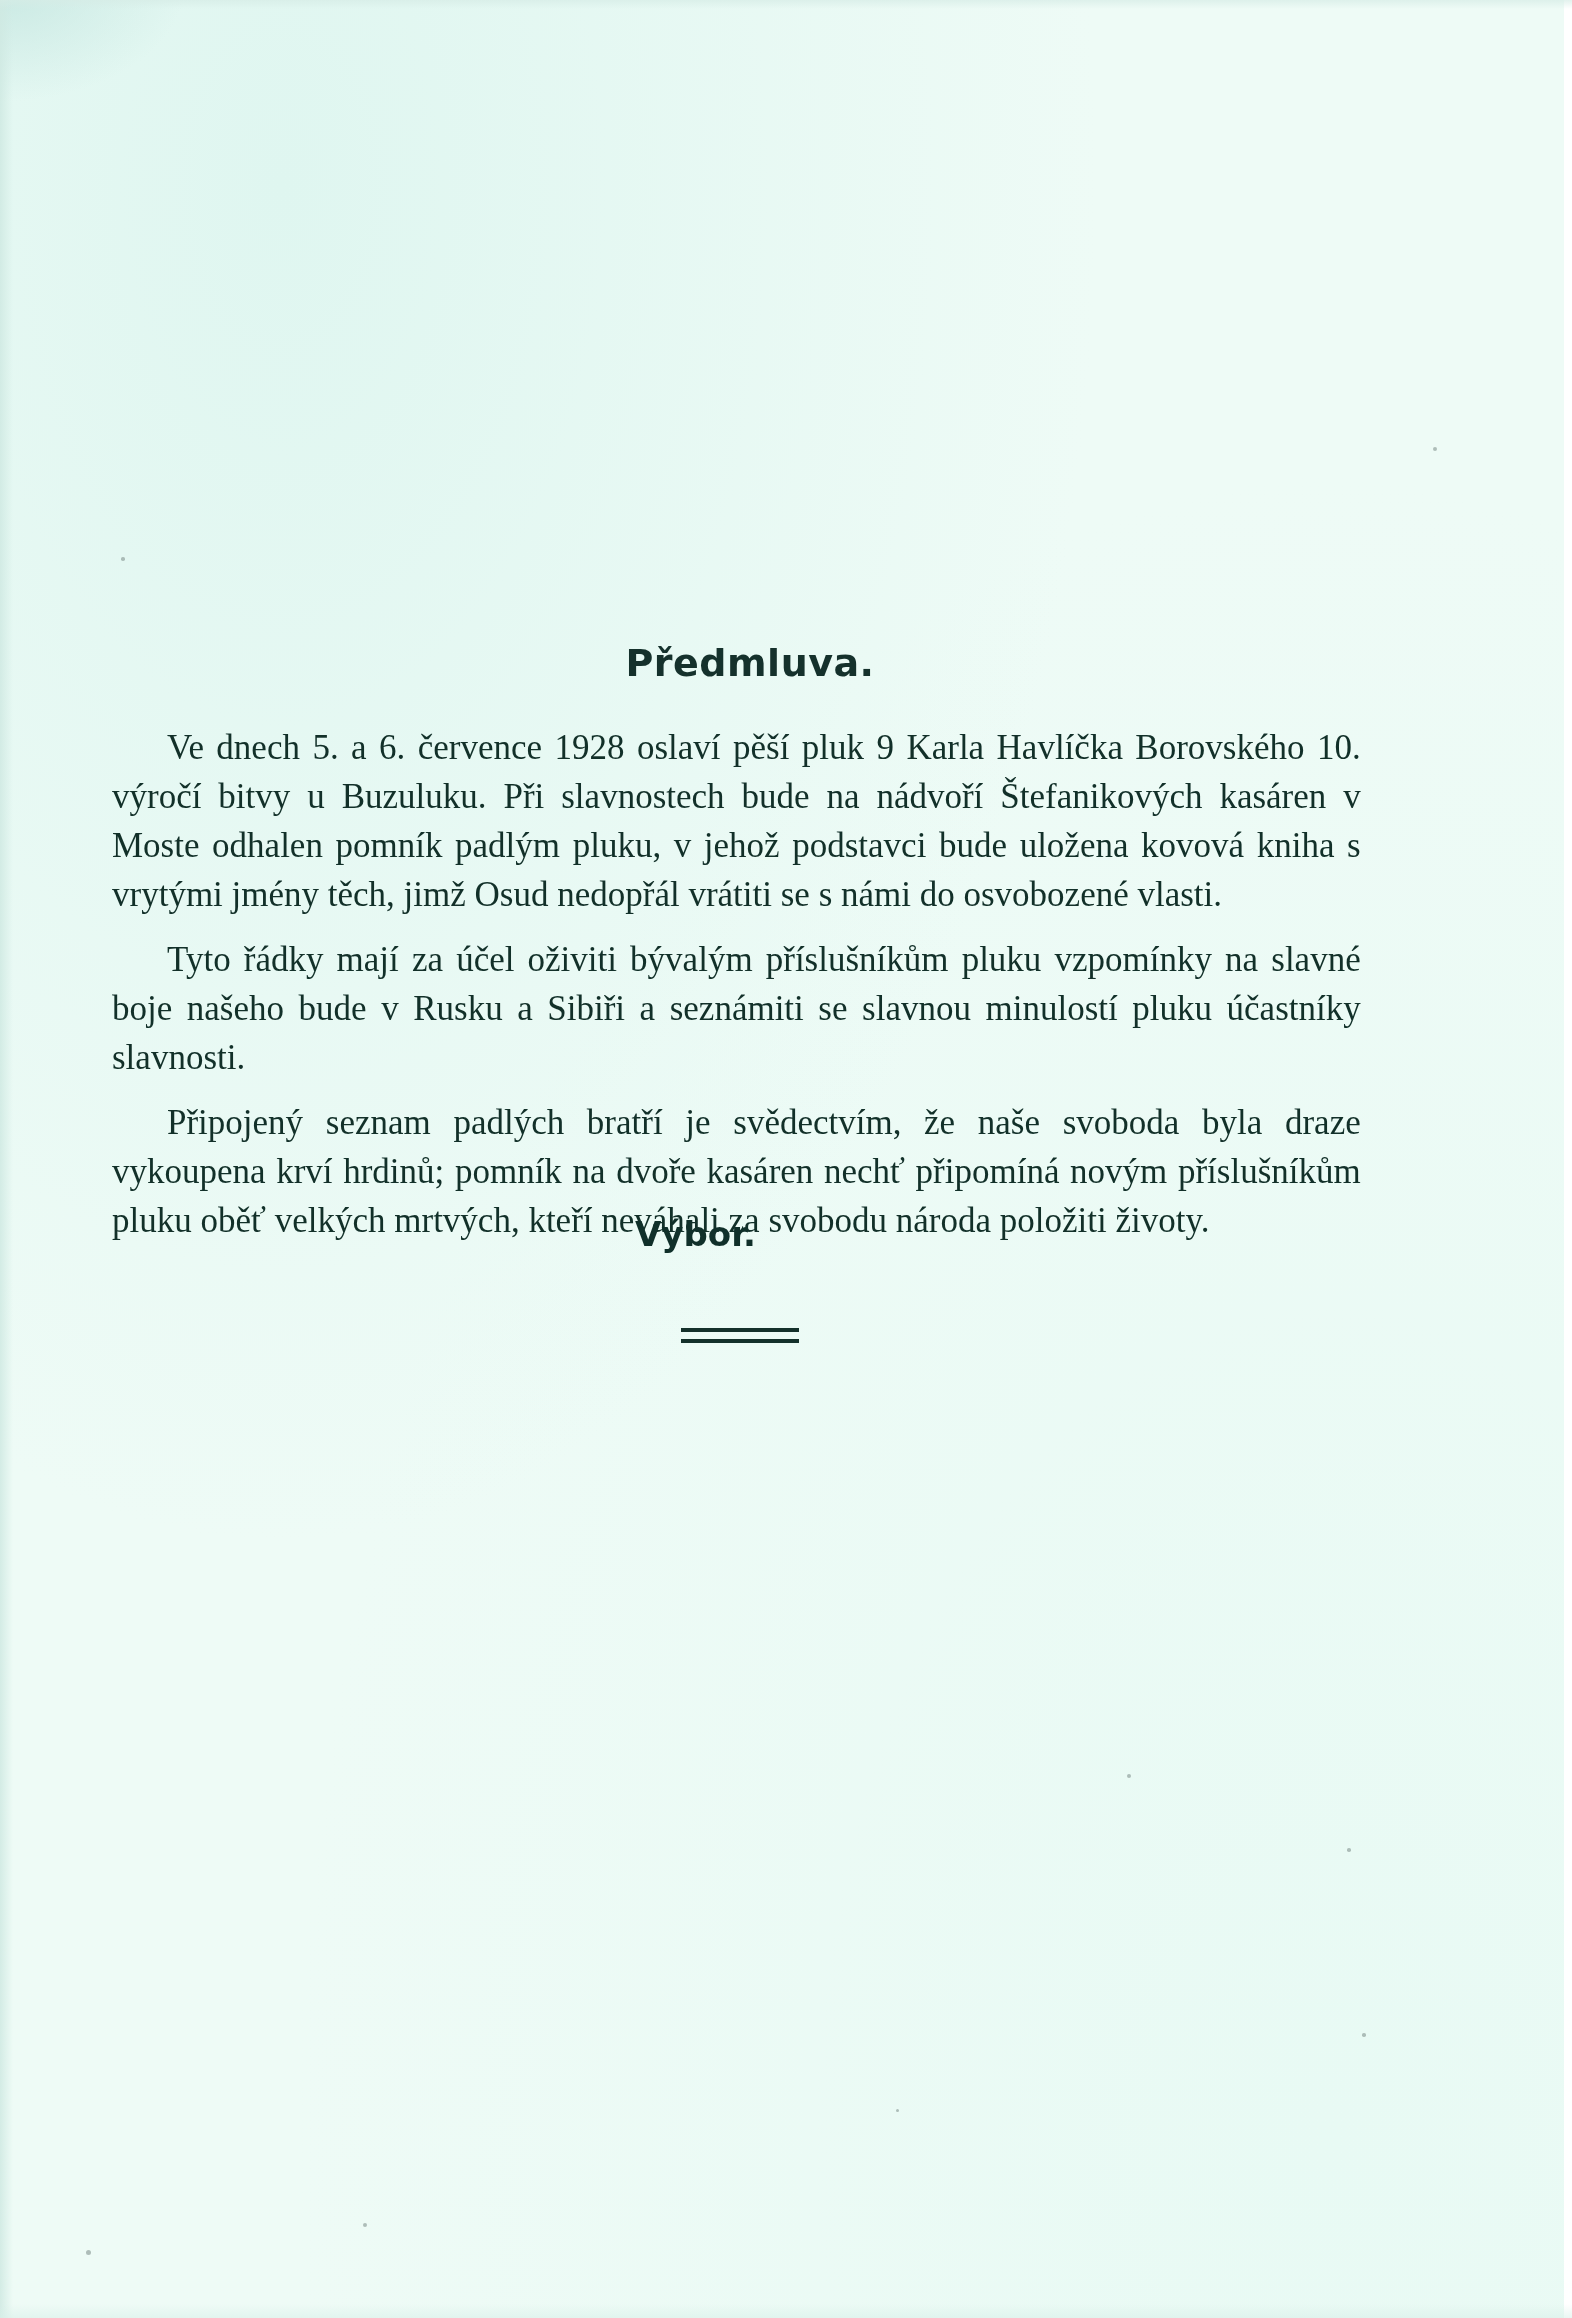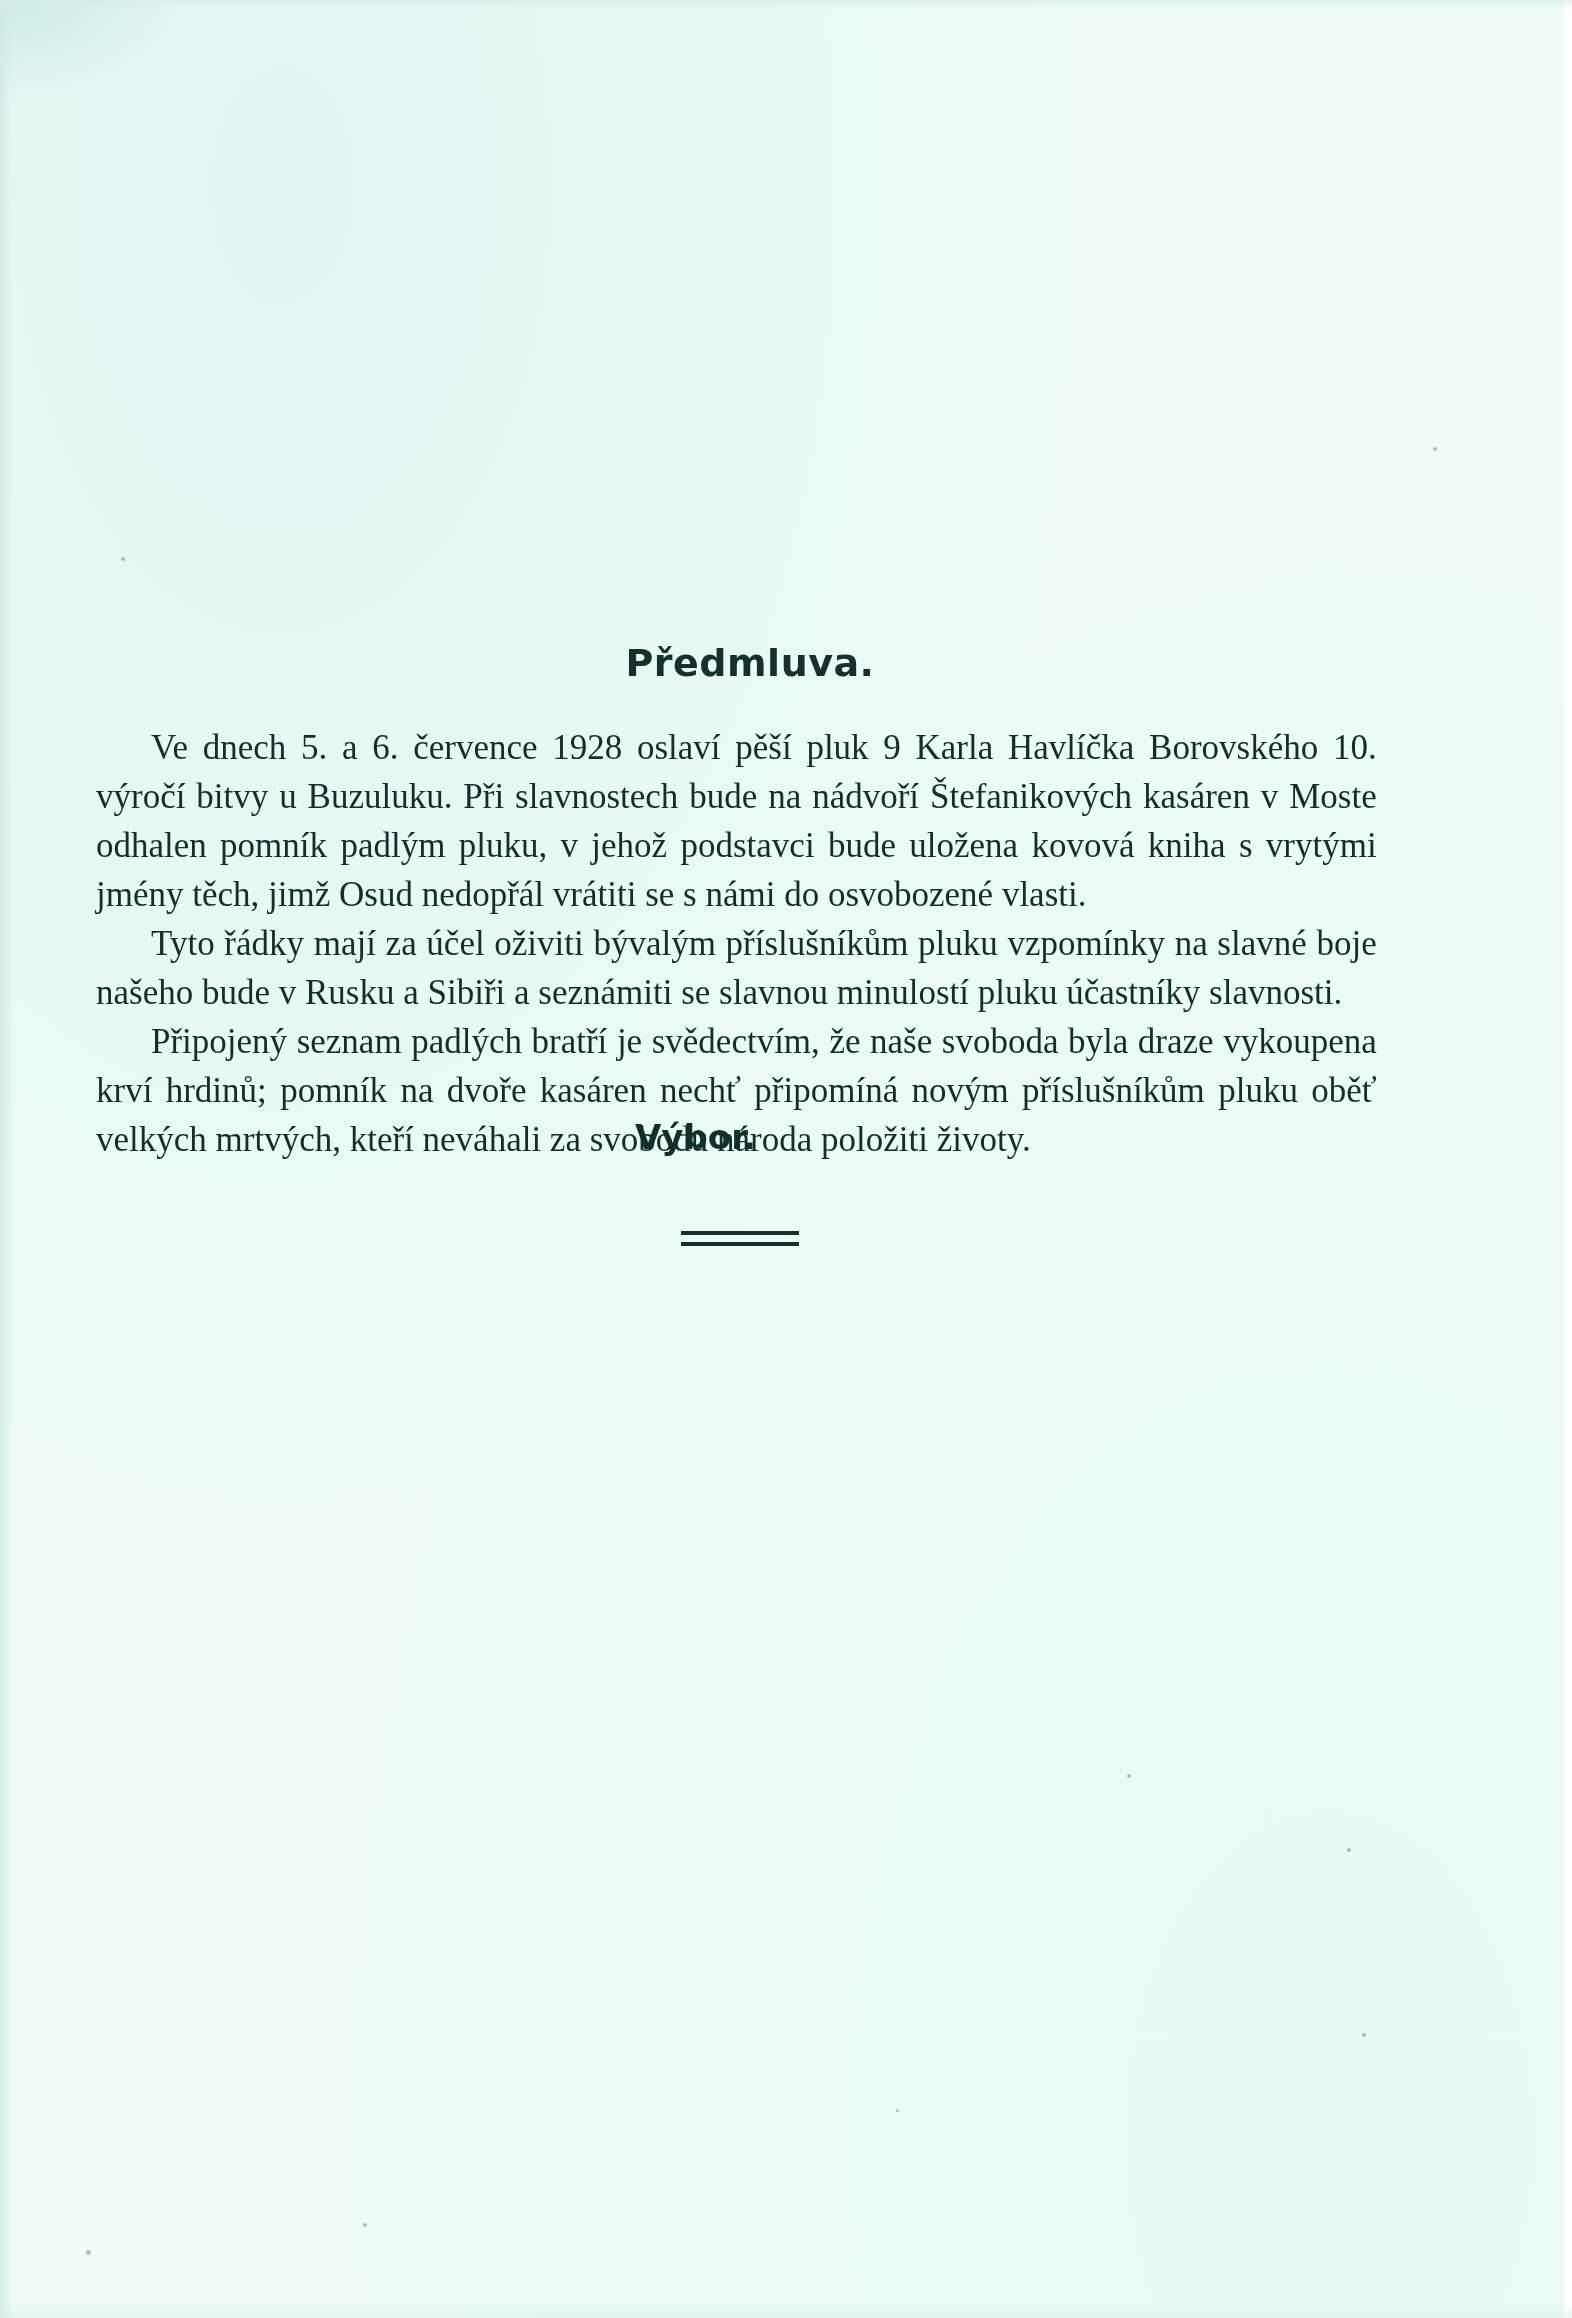--- a/index.html
+++ b/index.html
@@ -87,21 +87,21 @@
     font-size: 35px;
     line-height: 49px;
     color: #123029;
     text-align: justify;
     text-justify: inter-word;
     margin: 0;
     padding: 0 12.3px 0 5px;
   }
 
   .body-text p {
-    margin: 0;
+    margin: 16px;
     text-indent: 55px;
   }
   .body-text p.first {
     text-indent: 55px;
   }
 
   .sig-line {
     display: flex;
     justify-content: center;
     padding-right: 89px;

